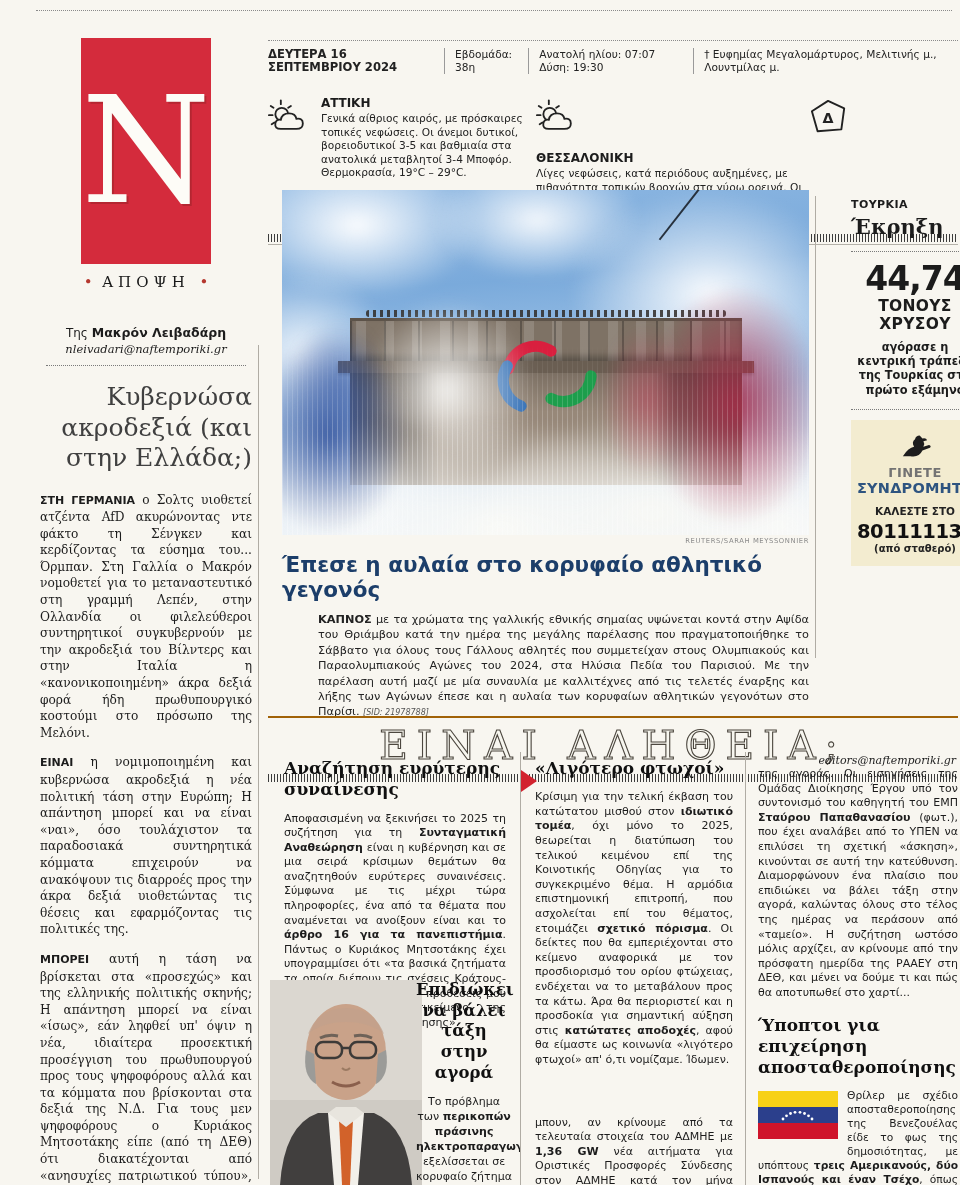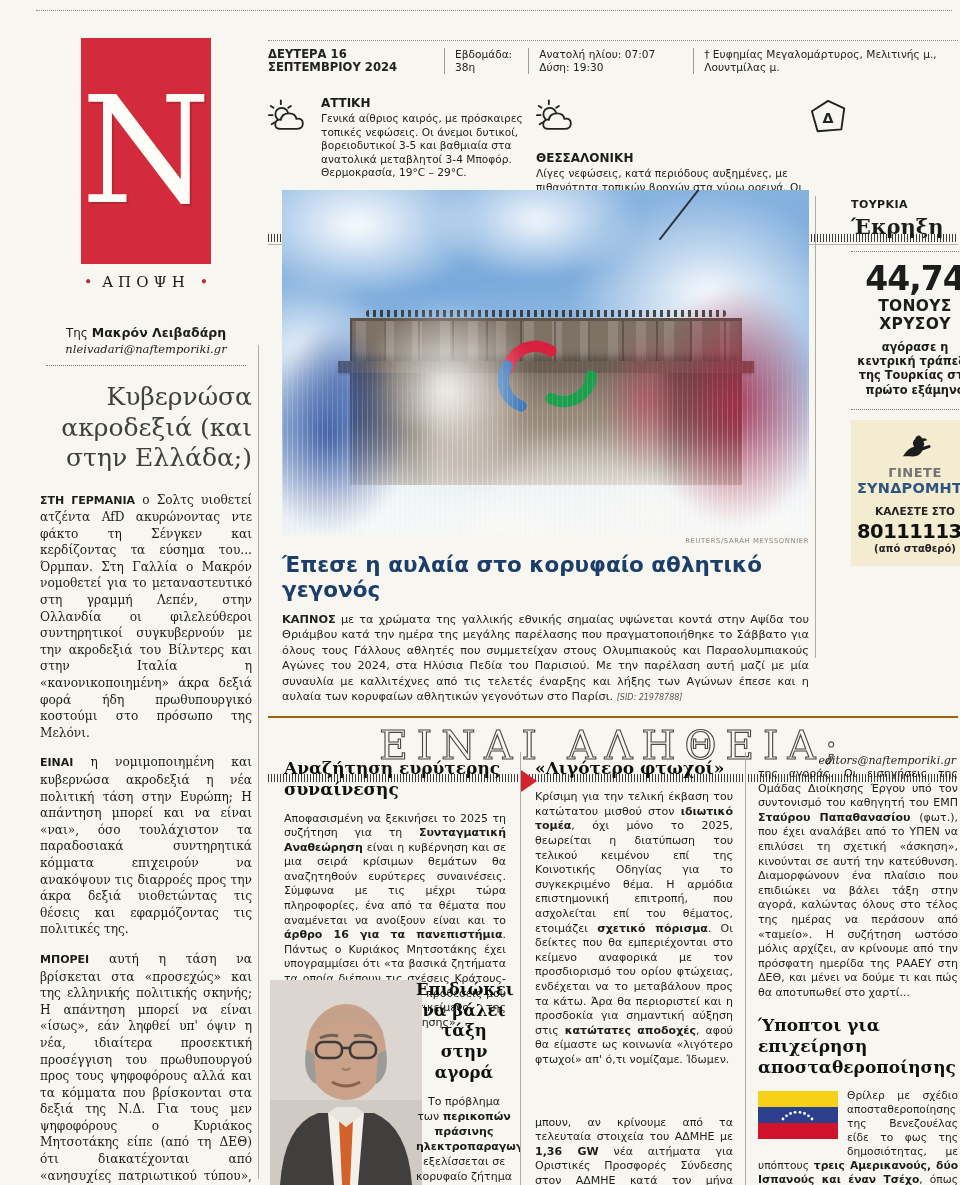--- a/index.html
+++ b/index.html
@@ -86,21 +86,21 @@
     background:radial-gradient(closest-side,rgba(56,90,165,.55),rgba(56,90,165,0));filter:blur(6px);}
   .smoke-red{position:absolute;right:-16px;bottom:10px;width:180px;height:240px;border-radius:50%;
     background:radial-gradient(closest-side,rgba(166,40,70,.88),rgba(166,40,70,0));filter:blur(6px);}
   .smoke-red2{position:absolute;right:118px;bottom:60px;width:90px;height:150px;border-radius:50%;
     background:radial-gradient(closest-side,rgba(196,62,92,.5),rgba(196,62,92,0));filter:blur(6px);}
   .streaks{position:absolute;left:0;right:0;bottom:0;height:190px;
     background:repeating-linear-gradient(90deg,rgba(255,255,255,.5) 0 1px,rgba(255,255,255,0) 1px 5px);
     -webkit-mask-image:linear-gradient(180deg,rgba(0,0,0,0),#000 55%);opacity:.6;}
   .credit{text-align:right;font-size:6.8px;letter-spacing:.6px;color:#8a8a8a;margin-top:2px;}
   .headline{font-size:21.5px;font-weight:bold;color:#1c3e6a;margin-top:7px;}
-  .caption{margin-top:10px;font-size:11.3px;line-height:15.4px;text-align:justify;color:#222;}
+  .caption{margin-top:10px;font-size:11.3px;line-height:15.4px;text-align:justify;color:#222;margin-left:36px;}
   .caption .lead{font-weight:bold;}
 
   
   .rightrail{position:absolute;left:827px;top:198px;width:128px;margin-left:24px;}
   .kicker{font-weight:bold;font-size:11px;letter-spacing:.4px;}
   .rtitle{font-family:"DejaVu Serif",serif;font-weight:bold;font-size:21px;margin:3px 0 9px;}
   .rbody{font-size:11.2px;line-height:15.2px;}
   .rightrail .dotrule{margin:12px 0 10px;}
   .gold{text-align:center;}
   .gold .num{font-size:33px;font-weight:800;letter-spacing:-1px;line-height:1;}

